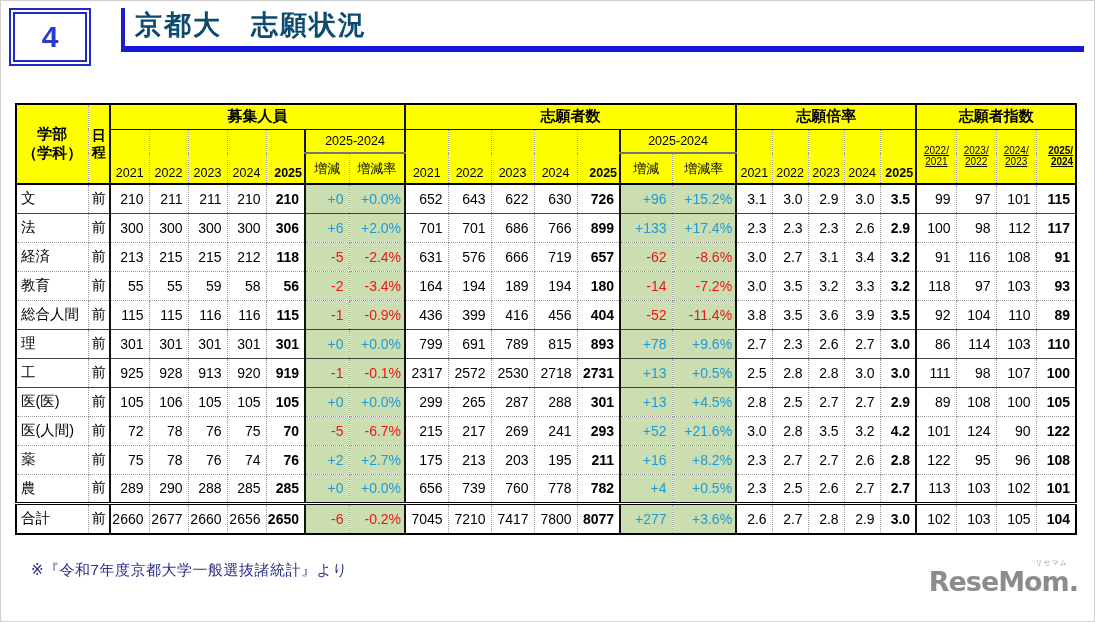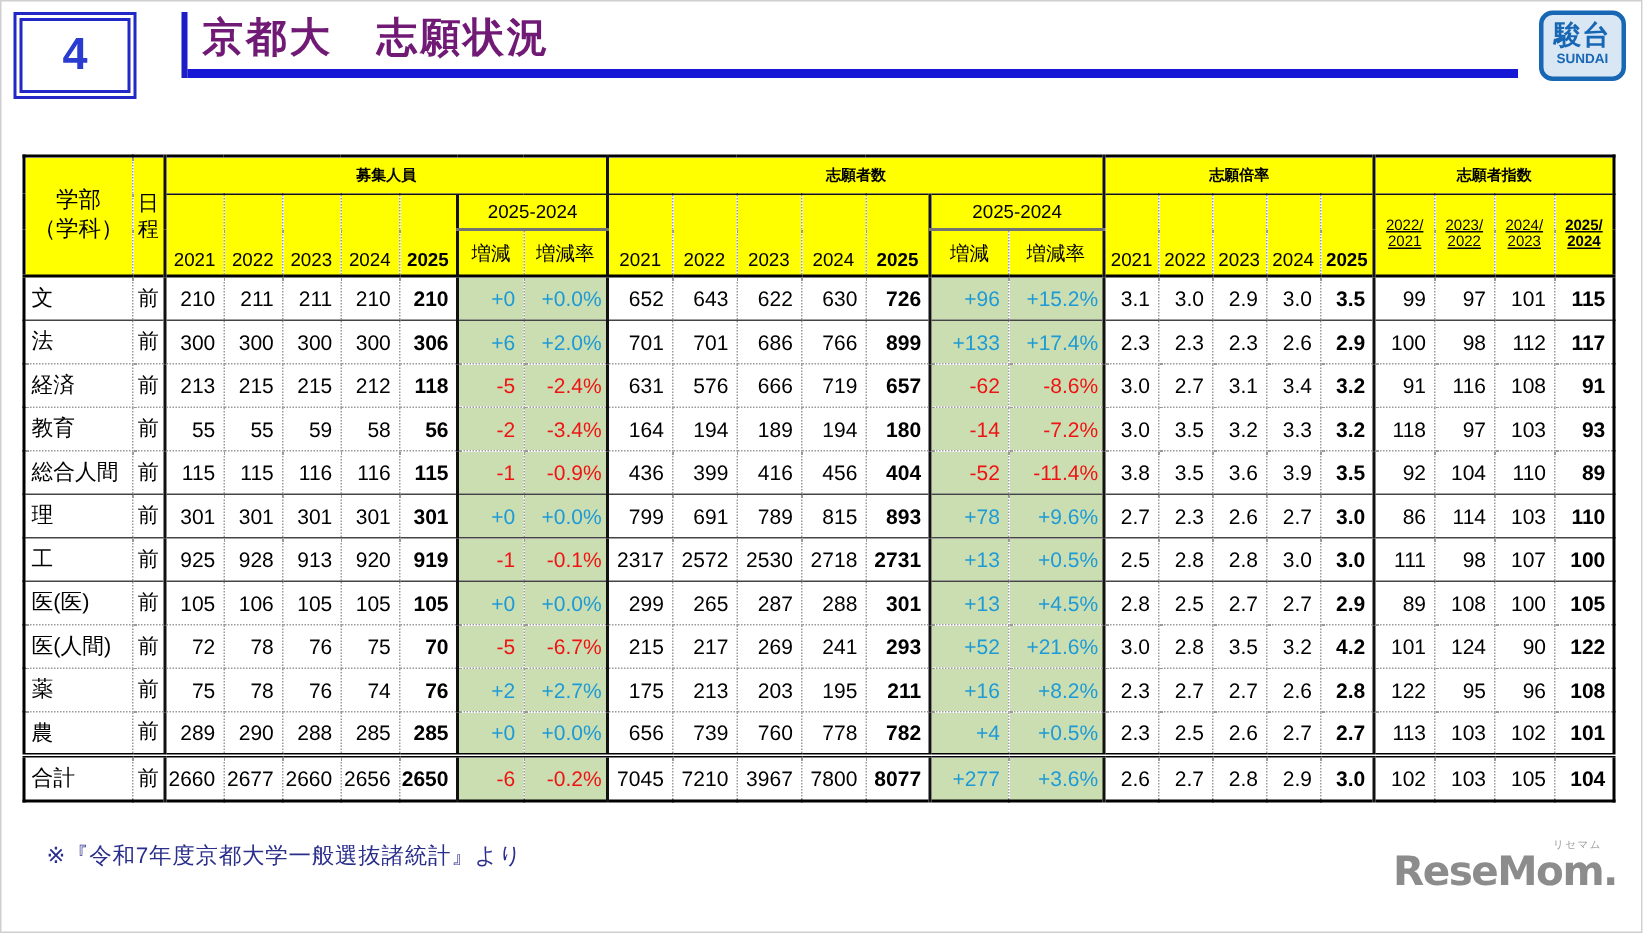--- a/index.html
+++ b/index.html
@@ -10,53 +10,53 @@
   }
   
   .hdr{display:flex; align-items:flex-start; padding:5px 10px 0 8px;}
   .numbox{
     width:70px; height:46px; margin-top:2px;
     border:6px double #2228c6; background:#fff;
     display:flex; align-items:center; justify-content:center; flex:0 0 auto;
   }
   .numbox span{font-size:30px; font-weight:bold; color:#2a3bd0; line-height:1;}
   .titlewrap{flex:1 1 auto; margin-left:30px; border-left:4px solid #1d1dc8; padding-left:10px; margin-top:2px;}
-  .title{font-size:27px; font-weight:bold; color:#701a75; letter-spacing:2px; line-height:1.3;}
+  .title{font-size:27px; font-weight:bold; color:#0c4a6e; letter-spacing:2px; line-height:1.3;}
   .rule{height:6px; background:#1717d6; margin-top:3px; margin-left:-10px;}
   .sundai{
     flex:0 0 auto; width:58px; height:47px; margin-left:14px; margin-top:1px;
     border:3px solid #1767b5; border-radius:9px; background:#d9e7f5;
     text-align:center; box-sizing:border-box;
   }
   .sundai .kanji{display:block; font-size:18px; font-weight:bold; color:#1767b5; line-height:1.15; margin-top:3px; letter-spacing:1px;}
   .sundai .roman{display:block; font-size:9px; font-weight:bold; color:#1767b5; letter-spacing:0px;}
   
   .tblwrap{margin:37px 0 0 14px;}
   table{border-collapse:collapse; table-layout:fixed; width:1060px; border:2px solid #000;}
   th,td{box-sizing:border-box; overflow:hidden; white-space:nowrap;}
   th{
     background:#ffff00; border:1px dotted #999;
     font-weight:normal; font-size:12.5px; color:#000; text-align:center; padding:0 2px;
   }
-  th.grp{font-size:10px; font-weight:bold; border-bottom:1px solid #111;}
+  th.grp{font-size:15px; font-weight:bold; border-bottom:1px solid #111;}
   th.dh{font-size:12.5px; border-bottom:2px solid #737373;}
   th.dl{font-size:13px;}
   th.yr{vertical-align:bottom; padding-bottom:3px;}
   th.idx{font-size:10px; line-height:1.15; vertical-align:middle;text-decoration:underline;}
-  th.corner{font-size:15px; font-weight:normal; line-height:1.25;}
+  th.corner{font-size:15px; font-weight:bold; line-height:1.25;}
   th.sched{font-size:14px; line-height:1.2;}
   tr.h1{height:25px;} tr.h2{height:24px;} tr.h3{height:31px;}
   tbody tr{height:29px;}
   tbody tr:first-child td{border-top:2px solid #000;}
   td{border-right:1px dotted #999; border-bottom:1px dotted #999; font-size:14px; color:#000; padding:0;}
   tr.sb td{border-bottom:1px solid #444;}
   tr.total td{border-top:3px double #000;margin-top:28px;}
   tr.total{height:31px;}
   .gs{border-left:2px solid #111 !important;}
-  .b{font-weight:bold;}
+  .b{font-weight:bold;text-align:right;}
   .gr{background:#cbdeb1;}
   .pos{color:#1e9ad6;}
   .neg{color:#ee1414;}
   td.fac{text-align:left; padding-left:4px; font-size:14.5px;}
   td.sch{text-align:center;}
   td.num{text-align:right; padding-right:5px;}
   td.pct{text-align:right; padding-right:3px;}
   
   .note{margin:26px 0 0 30px; color:#2b2f8c; font-size:15px; letter-spacing:0.5px;}
   .resemom{position:absolute; right:16px; bottom:24px; text-align:right; color:#8c8c8c;}
@@ -68,24 +68,20 @@
 
 <div class="page">
 
   <div class="hdr">
     <div class="numbox">
       <span>4</span>
     </div>
     <div class="titlewrap">
       <div class="title">京都大　志願状況</div>
       <div class="rule"></div>
-    </div>
-    <div class="sundai">
-      <span class="kanji">駿台</span>
-      <span class="roman">SUNDAI</span>
     </div>
   </div>
 
   <div class="tblwrap">
     <table>
       <colgroup>
           <col style="width: 72px;">
           <col style="width: 22px;">
           <col style="width: 39px;">
           <col style="width: 39px;">
@@ -453,21 +449,21 @@
             <td class="sch">前</td>
             <td class="num gs">2660</td>
             <td class="num">2677</td>
             <td class="num">2660</td>
             <td class="num">2656</td>
             <td class="num b">2650</td>
             <td class="num gr gs neg">-6</td>
             <td class="pct gr neg">-0.2%</td>
             <td class="num gs">7045</td>
             <td class="num">7210</td>
-            <td class="num">3967</td>
+            <td class="num">7417</td>
             <td class="num">7800</td>
             <td class="num b">8077</td>
             <td class="num gr gs pos">+277</td>
             <td class="pct gr pos">+3.6%</td>
             <td class="num gs">2.6</td>
             <td class="num">2.7</td>
             <td class="num">2.8</td>
             <td class="num">2.9</td>
             <td class="num b">3.0</td>
             <td class="num gs">102</td>

